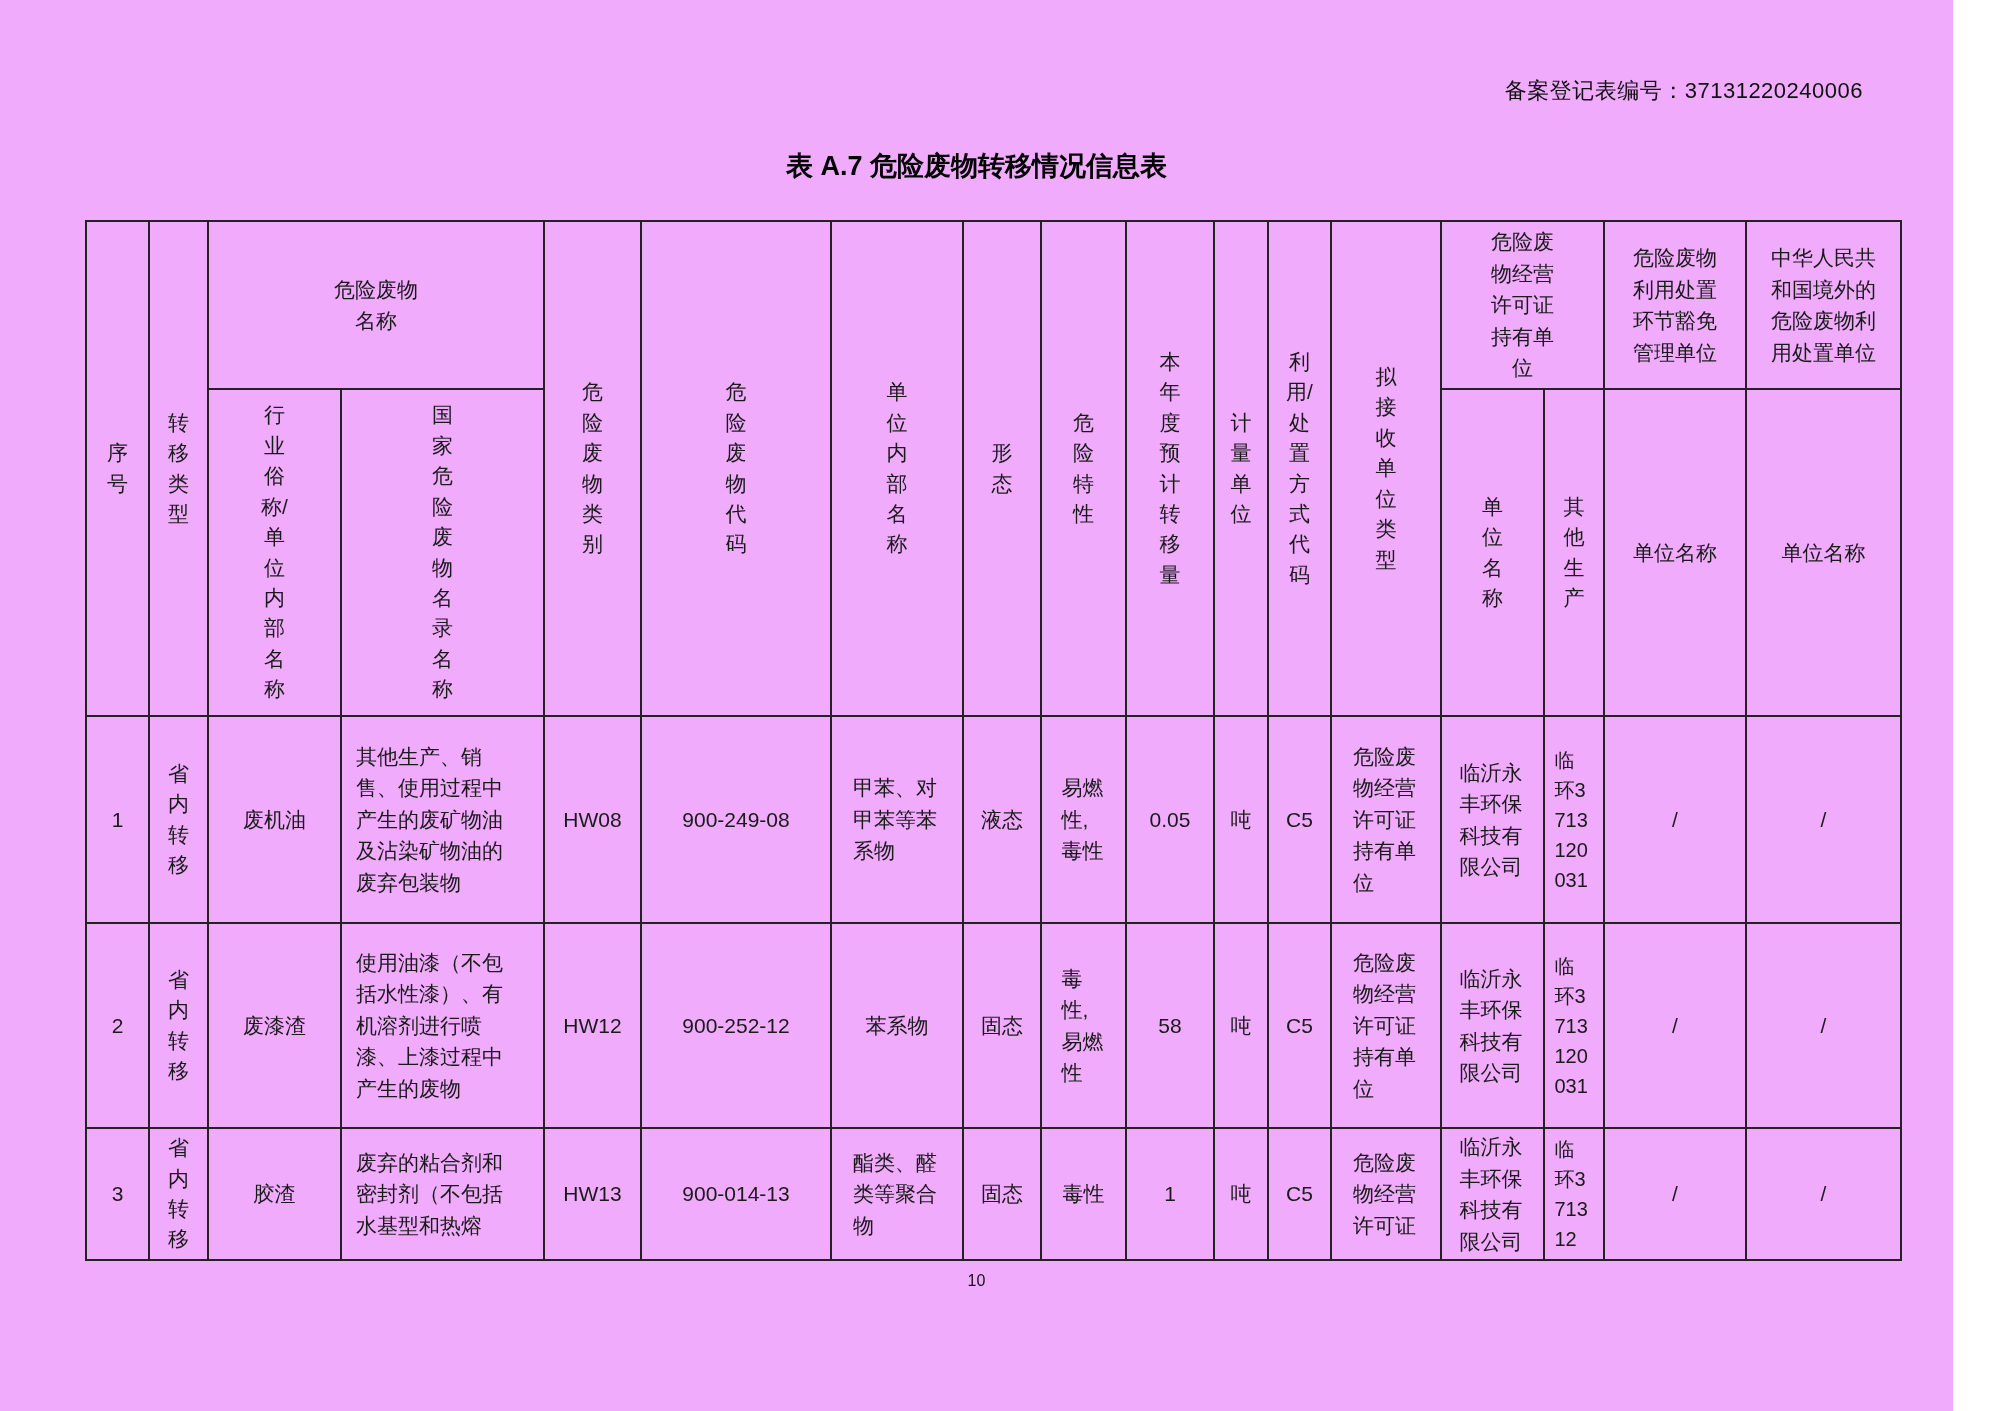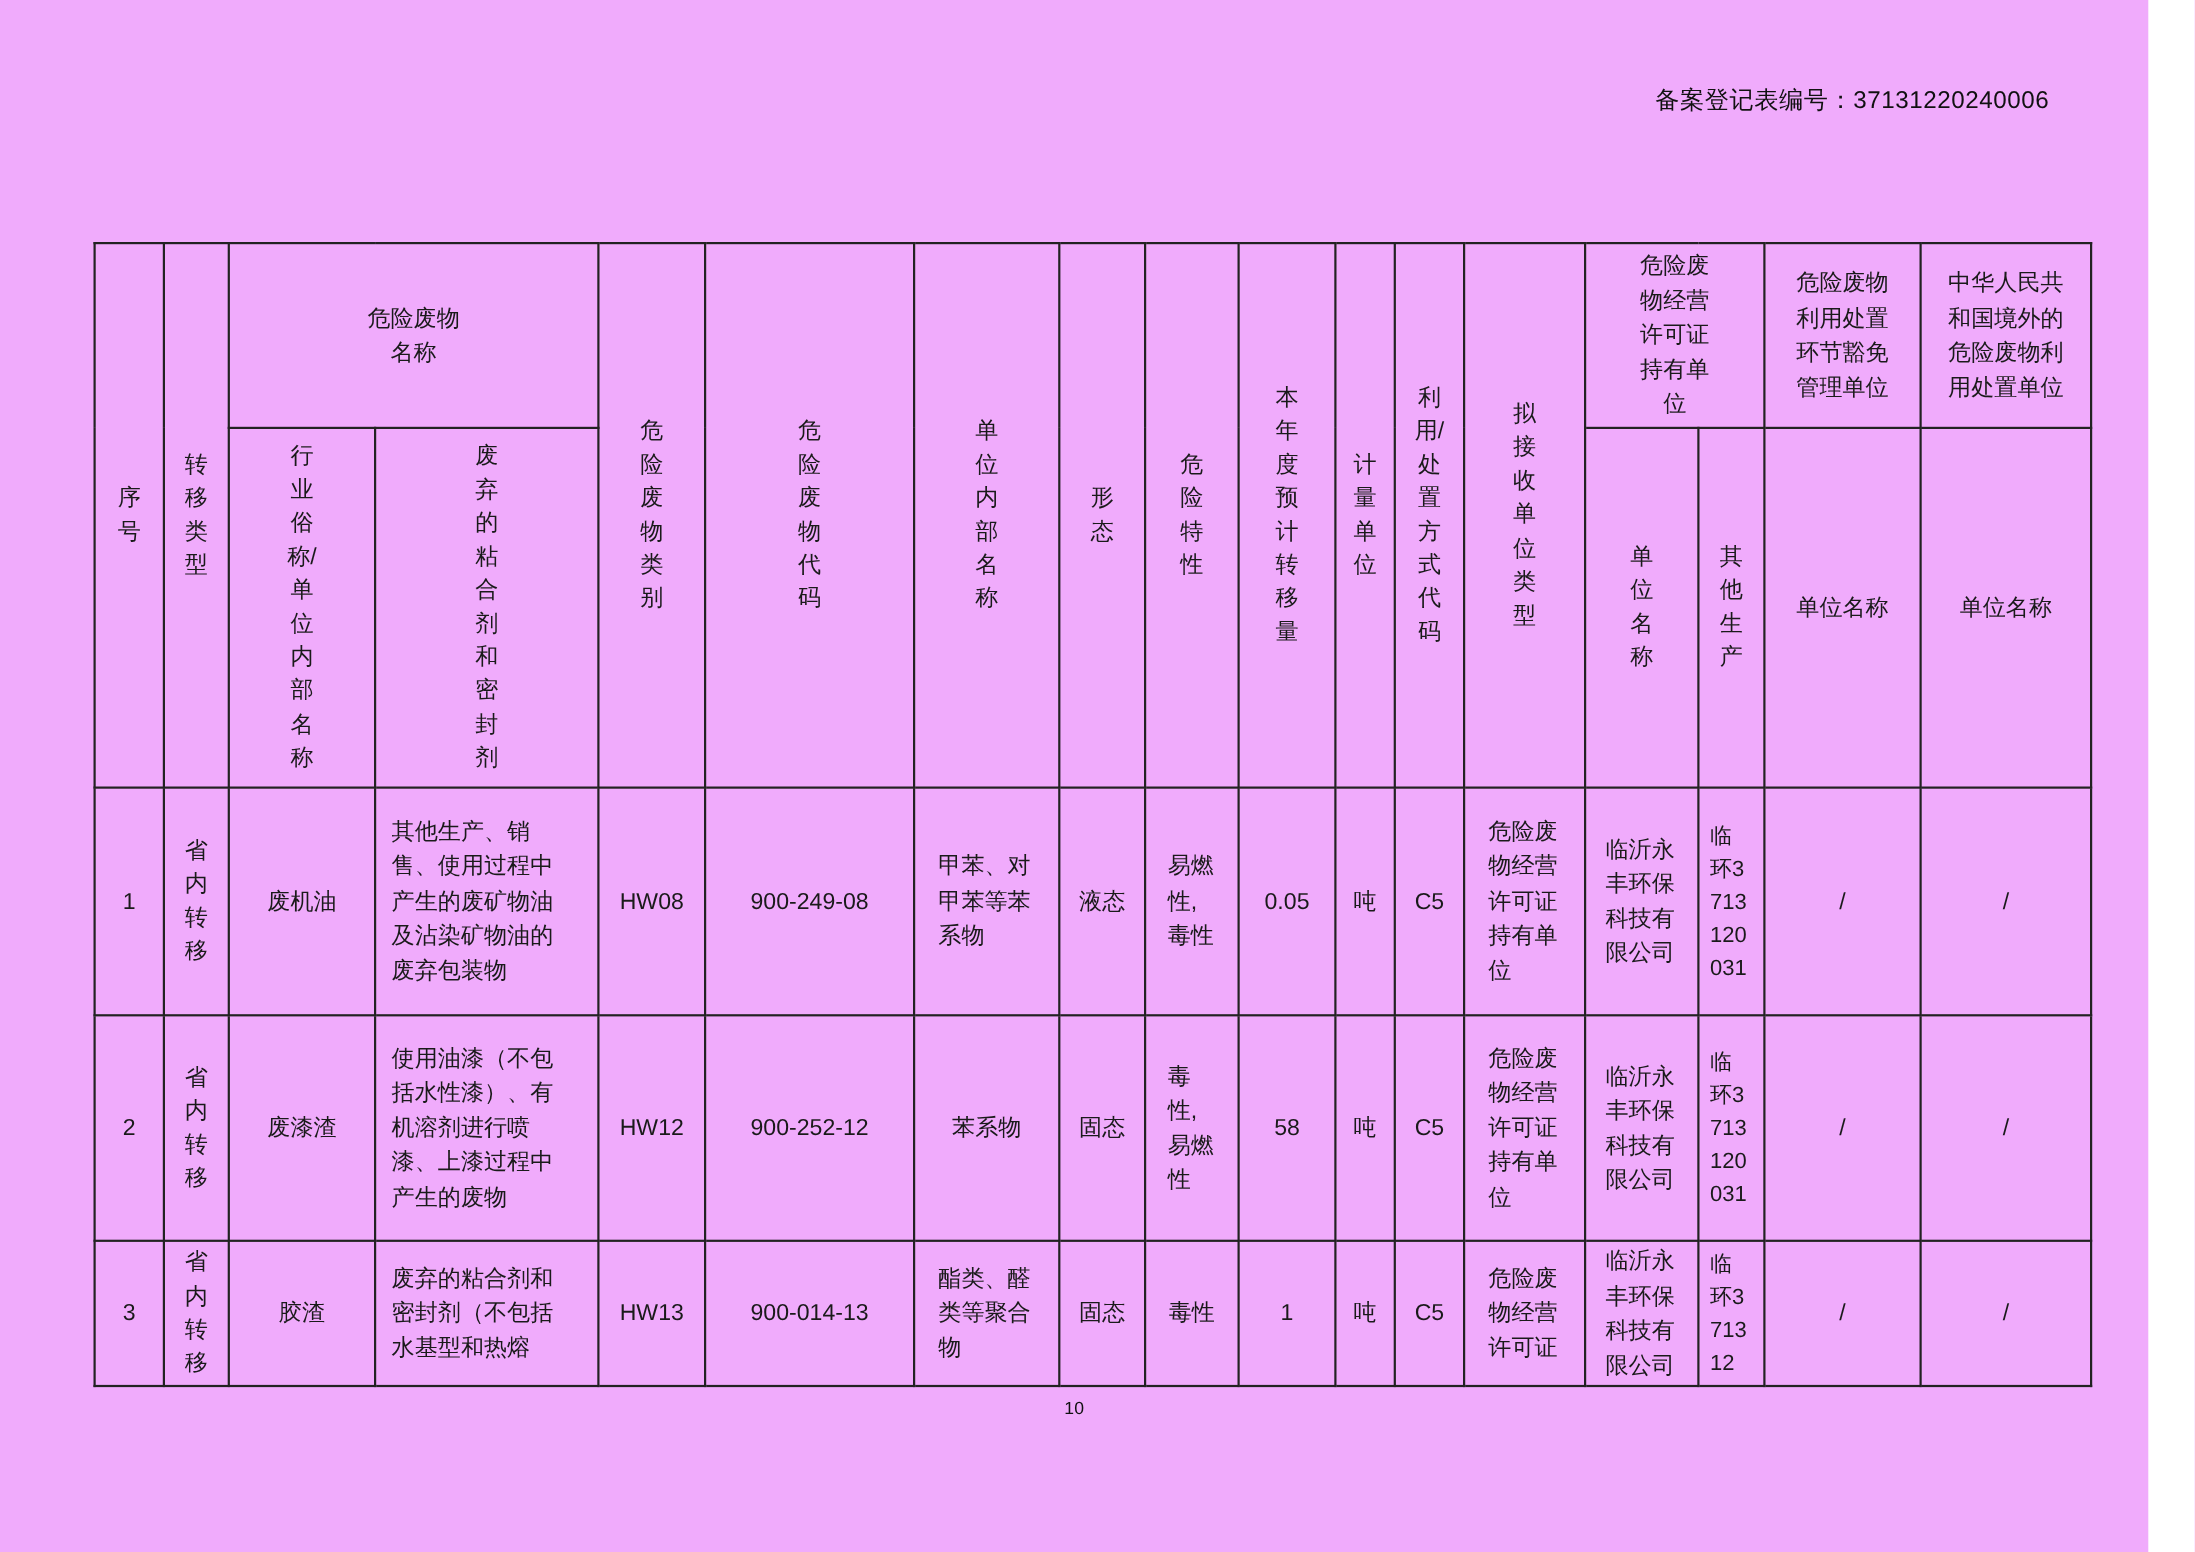--- a/index.html
+++ b/index.html
@@ -77,20 +77,21 @@
     color: #111;
   }
 </style>
 </head>
 <body>
 
 <div class="page">
 
   <div class="record-no">备案登记表编号：37131220240006</div>
 
+  <div class="doc-title">表 A.7 危险废物转移情况信息表</div>
 
   <table class="main">
     <colgroup>
       <col style="width:63px">
         <col style="width:59px">
         <col style="width:133px">
         <col style="width:203px">
       <col style="width:97px">
         <col style="width:190px">
         <col style="width:132px">
@@ -151,21 +152,21 @@
           </th>
         <th>
             <div class="cw w110">中华人民共和国境外的危险废物利用处置单位</div>
           </th>
       </tr>
       <tr class="h2">
         <th>
             <div class="vt31">行业俗称/单位内部名称</div>
           </th>
         <th>
-            <div class="vt">废弃的粘合剂和密封剂</div>
+            <div class="vt">国家危险废物名录名称</div>
           </th>
         <th>
             <div class="vt">单位名称</div>
           </th>
         <th>
             <div class="vt">其他生产</div>
           </th>
         <th>
             <div>单位名称</div>
           </th>

